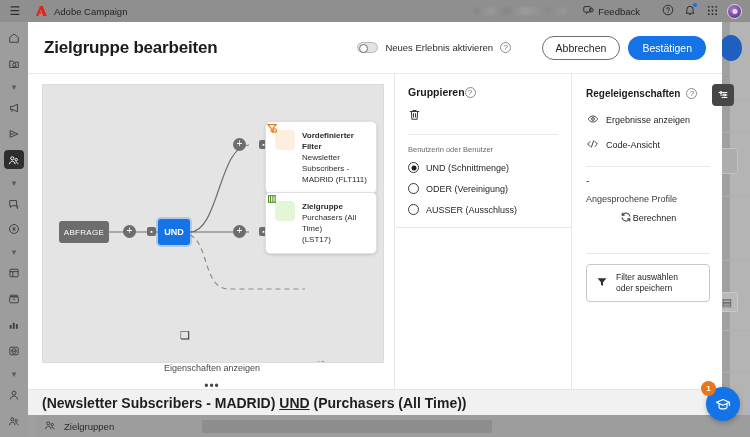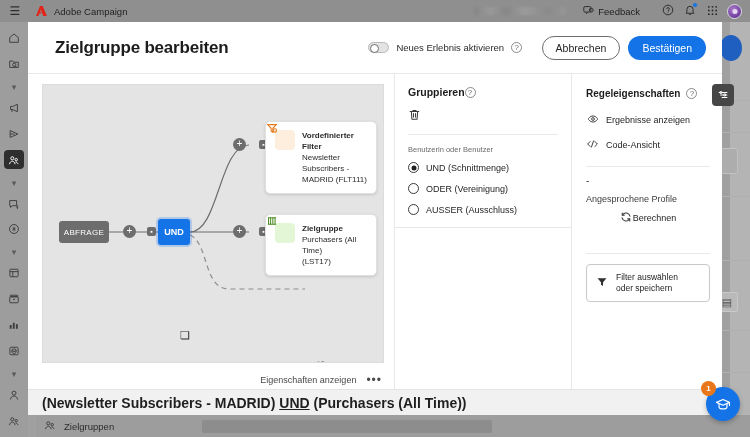--- a/index.html
+++ b/index.html
@@ -94,21 +94,21 @@
   .sb-tab {
     margin-left: 88px; width: 290px; height: 13px; background: #8d8d8d; border-radius: 2px;
   }
 
   
   .modal {
     position: absolute; left: 28px; top: 22px; width: 694px; height: 393px;
     background: #ffffff; z-index: 20; display: flex; flex-direction: column;
   }
   .modal-head {
-    height: 52px; display: flex; align-items: center; padding: 0 16px 0 27px;
+    height: 52px; display: flex; align-items: center; padding: 0 16px 0 16px;
     border-bottom: 1px solid #e8e8e8; flex-shrink: 0;
   }
   .modal-title { font-size: 17px; font-weight: 700; color: #1c1c1c; letter-spacing: -.2px; }
   .head-mid { display: flex; align-items: center; gap: 7px; margin-left: 140px; }
   .toggle {
     width: 21px; height: 11px; border-radius: 6px; background: #e3e3e3;
     border: 1px solid #b9b9b9; position: relative; cursor: pointer;
   }
   .toggle::after {
     content: ""; position: absolute; left: 1px; top: 1px;
@@ -178,21 +178,21 @@
     display: flex; align-items: center; justify-content: center; font-size: 11px;
   }
   .ic-filter { background: #fdeedd; color: #e47c1e; }
   .ic-audience { background: #e3f7d6; color: #4a8c1c; }
   .card-text { font-size: 8px; line-height: 11px; color: #2b2b2b; }
   .card-title { font-weight: 700; display: block; }
   .card-sub { display: block; }
 
   .canvas-foot {
     height: 18px; display: flex; align-items: center; justify-content: flex-end;
-    gap: 10px; padding-right: 2px;
+    gap: 10px; padding-right: 2px; flex-direction: column;
   }
   .link-quiet { font-size: 9px; color: #4a4a4a; cursor: pointer; }
   .dots { font-size: 12px; color: #4a4a4a; letter-spacing: 1px; cursor: pointer; line-height: 6px; }
 
   
   .pane-group { width: 177px; border-left: 1px solid #e8e8e8; display: flex; flex-direction: column; }
   .group-head { padding: 12px 13px 0 13px; }
   .group-title-row { display: flex; align-items: center; }
   .group-title { font-size: 10.5px; font-weight: 700; color: #1c1c1c; }
   .trash-btn { margin-top: 10px; font-size: 12px; color: #3a3a3a; cursor: pointer; }
@@ -479,21 +479,21 @@
                   <circle cx="10.3" cy="9.8" r="2" fill="#fdeedd"></circle>
                 </svg>
             </div>
             <div class="card-text">
               <span class="card-title">Vordefinierter Filter</span>
               <span class="card-sub">Newsletter Subscribers -</span>
               <span class="card-sub">MADRID (FLT111)</span>
             </div>
           </div>
 
-          <div class="card" style="left:222px; top:129px; width:112px">
+          <div class="card" style="left:222px; top:107px; width:112px">
             <div class="card-icon ic-audience">
               <svg width="12" height="12" viewBox="0 0 14 14" fill="none" stroke="#4a8c1c" stroke-width="1.2">
                   <path d="M3 3.2v7.6M5.4 3.2v7.6M8 3.2v7.6M10.6 3.2v7.6"></path>
                   <path d="M2.2 3.2h9.6M2.2 10.8h9.6"></path>
                 </svg>
             </div>
             <div class="card-text">
               <span class="card-title">Zielgruppe</span>
               <span class="card-sub">Purchasers (All Time)</span>
               <span class="card-sub">(LST17)</span>

